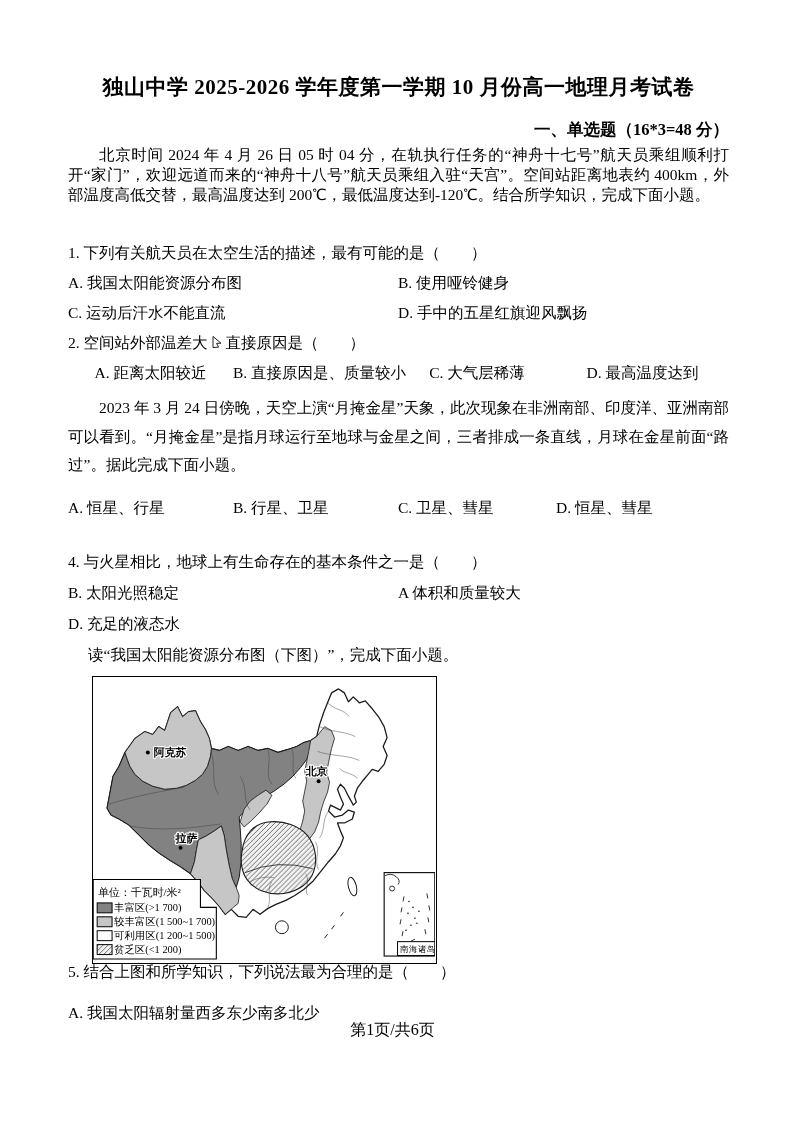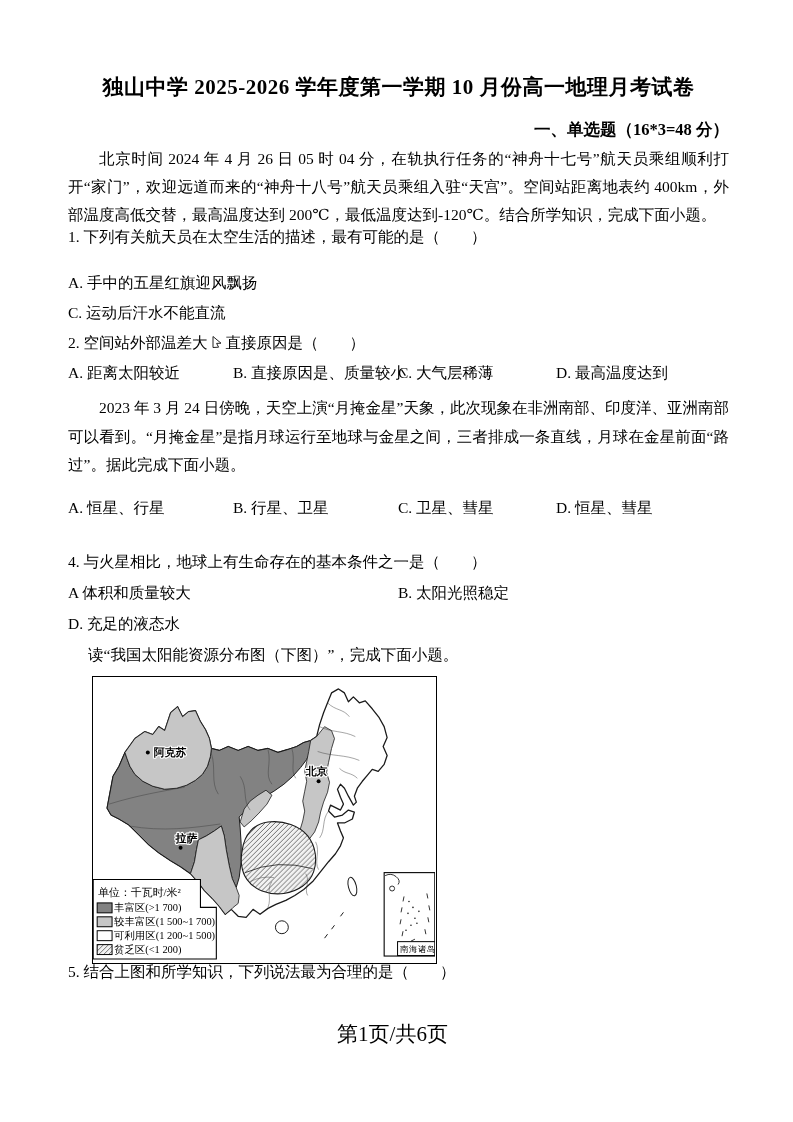--- a/index.html
+++ b/index.html
@@ -6,27 +6,27 @@
   .sheet{
     position:relative; width:793px; height:1122px; background:#ffffff;
     font-family:"Liberation Serif","DejaVu Serif",serif; color:#000;
     margin:0 auto; overflow:hidden;
   }
   .content{position:absolute; left:68px; top:0; width:661px; height:1122px;}
   .abs{position:absolute; left:0; right:0;}
   .title{font-size:21px; font-weight:700; text-align:center; line-height:30px; letter-spacing:.5px;}
   .section-heading{font-size:16.5px; font-weight:700; line-height:22px;}
   .para{font-size:15.5px; text-align:justify; text-indent:2em;}
-  .p1{line-height:28px;}
+  .p1{line-height:20px;font-family:Liberation Serif, serif;}
   .p2{line-height:28.5px;}
   .p3{text-indent:20px; line-height:22px; font-size:15.5px;}
   .stem,.opt{font-size:15.5px; line-height:21px; white-space:nowrap;}
   .optrow2{display:grid; grid-template-columns:330px 1fr;}
   .optrow4{display:grid; grid-template-columns:165px 165px 158px 1fr;}
-  .footer{position:absolute; left:0; right:8px; top:1020px; text-align:center; font-size:21px;}
+  .footer{position:absolute; left:0; right:8px; top:1020px; text-align:center; font-size:16px;}
   .cursor-icon{display:inline-block; width:12px; height:14px; vertical-align:-1px; margin:0 3px;}
   
   .map-figure{
     position:absolute; left:24px; top:676px; width:345px; height:288px;
     border:1.5px solid #000; box-sizing:border-box; background:#fff;
   }
   .map-figure svg{display:block;}
   svg text{font-family:"Liberation Serif","DejaVu Serif",serif;}
   .map-label{font-size:11px; fill:#000; paint-order:stroke; stroke:#fff; stroke-width:2.4px; stroke-linejoin:round; font-weight:600;}
   .legend-text{font-size:10.5px; fill:#000;}
@@ -49,53 +49,55 @@
 
 <div class="sheet">
   <div class="content">
 
     <div class="abs title" style="top:72px;">独山中学 2025-2026 学年度第一学期 10 月份高一地理月考试卷</div>
 
     <div class="abs section-heading" style="top:119px;text-align:right;">一、单选题（16*3=48 分）</div>
 
     <div class="abs para p1" style="top:145px;">北京时间 2024 年 4 月 26 日 05 时 04 分，在轨执行任务的“神舟十七号”航天员乘组顺利打开“家门”，欢迎远道而来的“神舟十八号”航天员乘组入驻“天宫”。空间站距离地表约 400km，外部温度高低交替，最高温度达到 200℃，最低温度达到-120℃。结合所学知识，完成下面小题。</div>
 
-    <div class="abs stem" style="top:226px;">1. 下列有关航天员在太空生活的描述，最有可能的是（　　）</div>
+    <div class="abs stem" style="top:242px;">1. 下列有关航天员在太空生活的描述，最有可能的是（　　）</div>
     <div class="abs optrow2" style="top:272px;">
-      <span class="opt">A. 手中的五星红旗迎风飘扬</span>
+      <span class="opt">A. 我国太阳能资源分布图</span>
+      <span class="opt">B. 使用哑铃健身</span>
     </div>
     <div class="abs optrow2" style="top:302px;">
       <span class="opt">C. 运动后汗水不能直流</span>
+      <span class="opt">D. 手中的五星红旗迎风飘扬</span>
     </div>
 
     <div class="abs stem" style="top:332px;">
       <span>2. 空间站外部温差大</span><span class="cursor-icon"><svg width="12" height="14" viewBox="0 0 12 14">
             <path d="M2,12.5 L2,1.5 L10,8.2 L5.6,8.4 L7.6,12.2 Z" fill="#fff" stroke="#222" stroke-width="1"></path>
           </svg></span><span>直接原因是（　　）</span>
     </div>
-    <div class="abs optrow4" style="top:362px;">
+    <div class="abs optrow4" style="top:362px;text-align:center;">
       <span class="opt">A. 距离太阳较近</span>
       <span class="opt">B. 直接原因是、质量较小</span>
       <span class="opt">C. 大气层稀薄</span>
       <span class="opt">D. 最高温度达到</span>
     </div>
 
     <div class="abs para p2" style="top:394px;">2023 年 3 月 24 日傍晚，天空上演“月掩金星”天象，此次现象在非洲南部、印度洋、亚洲南部可以看到。“月掩金星”是指月球运行至地球与金星之间，三者排成一条直线，月球在金星前面“路过”。据此完成下面小题。</div>
 
     <div class="abs optrow4" style="top:497px;">
       <span class="opt">A. 恒星、行星</span>
       <span class="opt">B. 行星、卫星</span>
       <span class="opt">C. 卫星、彗星</span>
       <span class="opt">D. 恒星、彗星</span>
     </div>
 
     <div class="abs stem" style="top:551px;">4. 与火星相比，地球上有生命存在的基本条件之一是（　　）</div>
     <div class="abs optrow2" style="top:582px;">
+      <span class="opt">B. 太阳光照稳定</span>
       <span class="opt">A 体积和质量较大</span>
-      <span class="opt">B. 太阳光照稳定</span>
     </div>
     <div class="abs optrow2" style="top:613px;">
       <span class="opt">D. 充足的液态水</span>
     </div>
 
     <div class="abs p3" style="top:644px;">读“我国太阳能资源分布图（下图）”，完成下面小题。</div>
 
     <div class="map-figure">
       <svg width="342" height="285" viewBox="0 0 344 287">
         <defs>
@@ -190,17 +192,18 @@
           <text class="legend-text" x="21" y="250">较丰富区(1 500~1 700)</text>
           <rect class="sw sw-white" x="4" y="255.5" width="15" height="10"></rect>
           <text class="legend-text" x="21" y="264">可利用区(1 200~1 500)</text>
           <rect class="sw" fill="url(#hatchpat)" x="4" y="269.5" width="15" height="10"></rect>
           <text class="legend-text" x="21" y="278">贫乏区(&lt;1 200)</text>
         </g>
       </svg>
     </div>
 
     <div class="abs stem" style="top:961px;">5. 结合上图和所学知识，下列说法最为合理的是（　　）</div>
+    <div class="abs stem" style="top:1002px;">A. 我国太阳辐射量西多东少南多北少</div>
 
   </div>
 
   <div class="footer">第1页/共6页</div>
 </div>
 
 </body></html>

